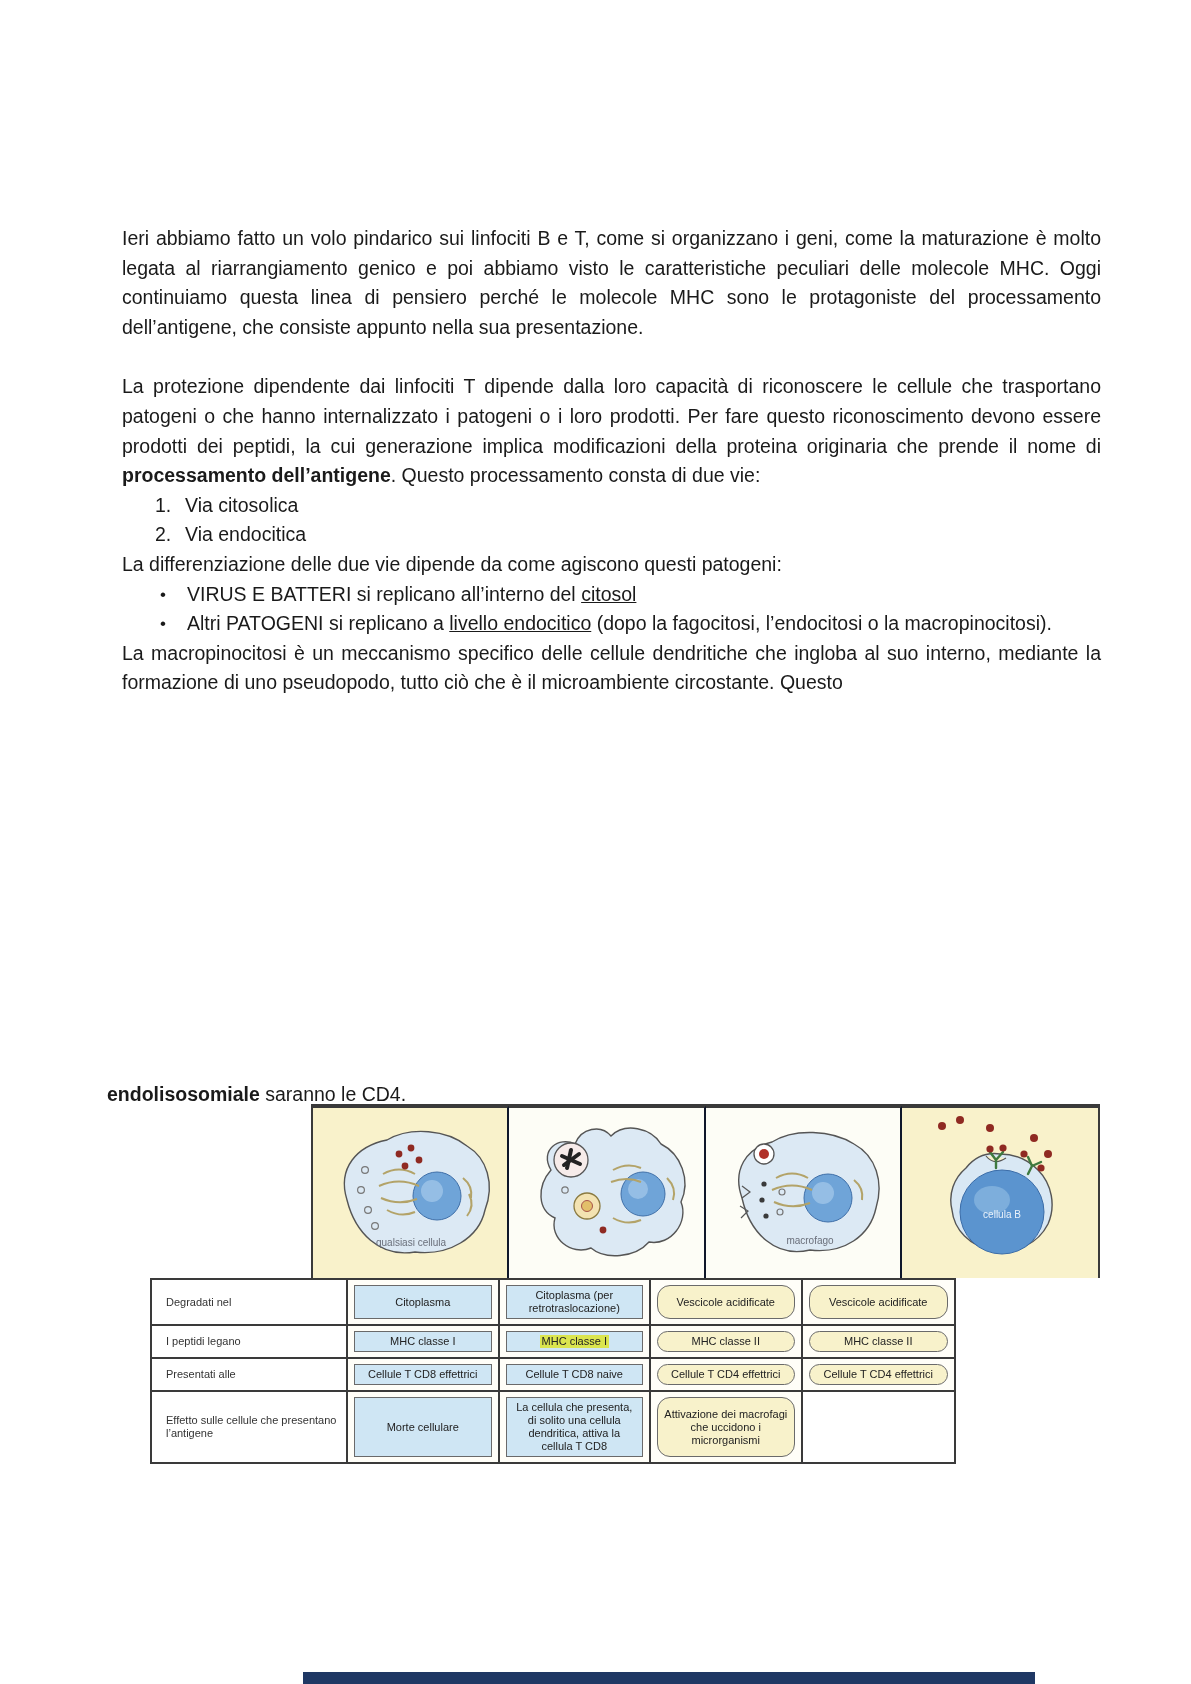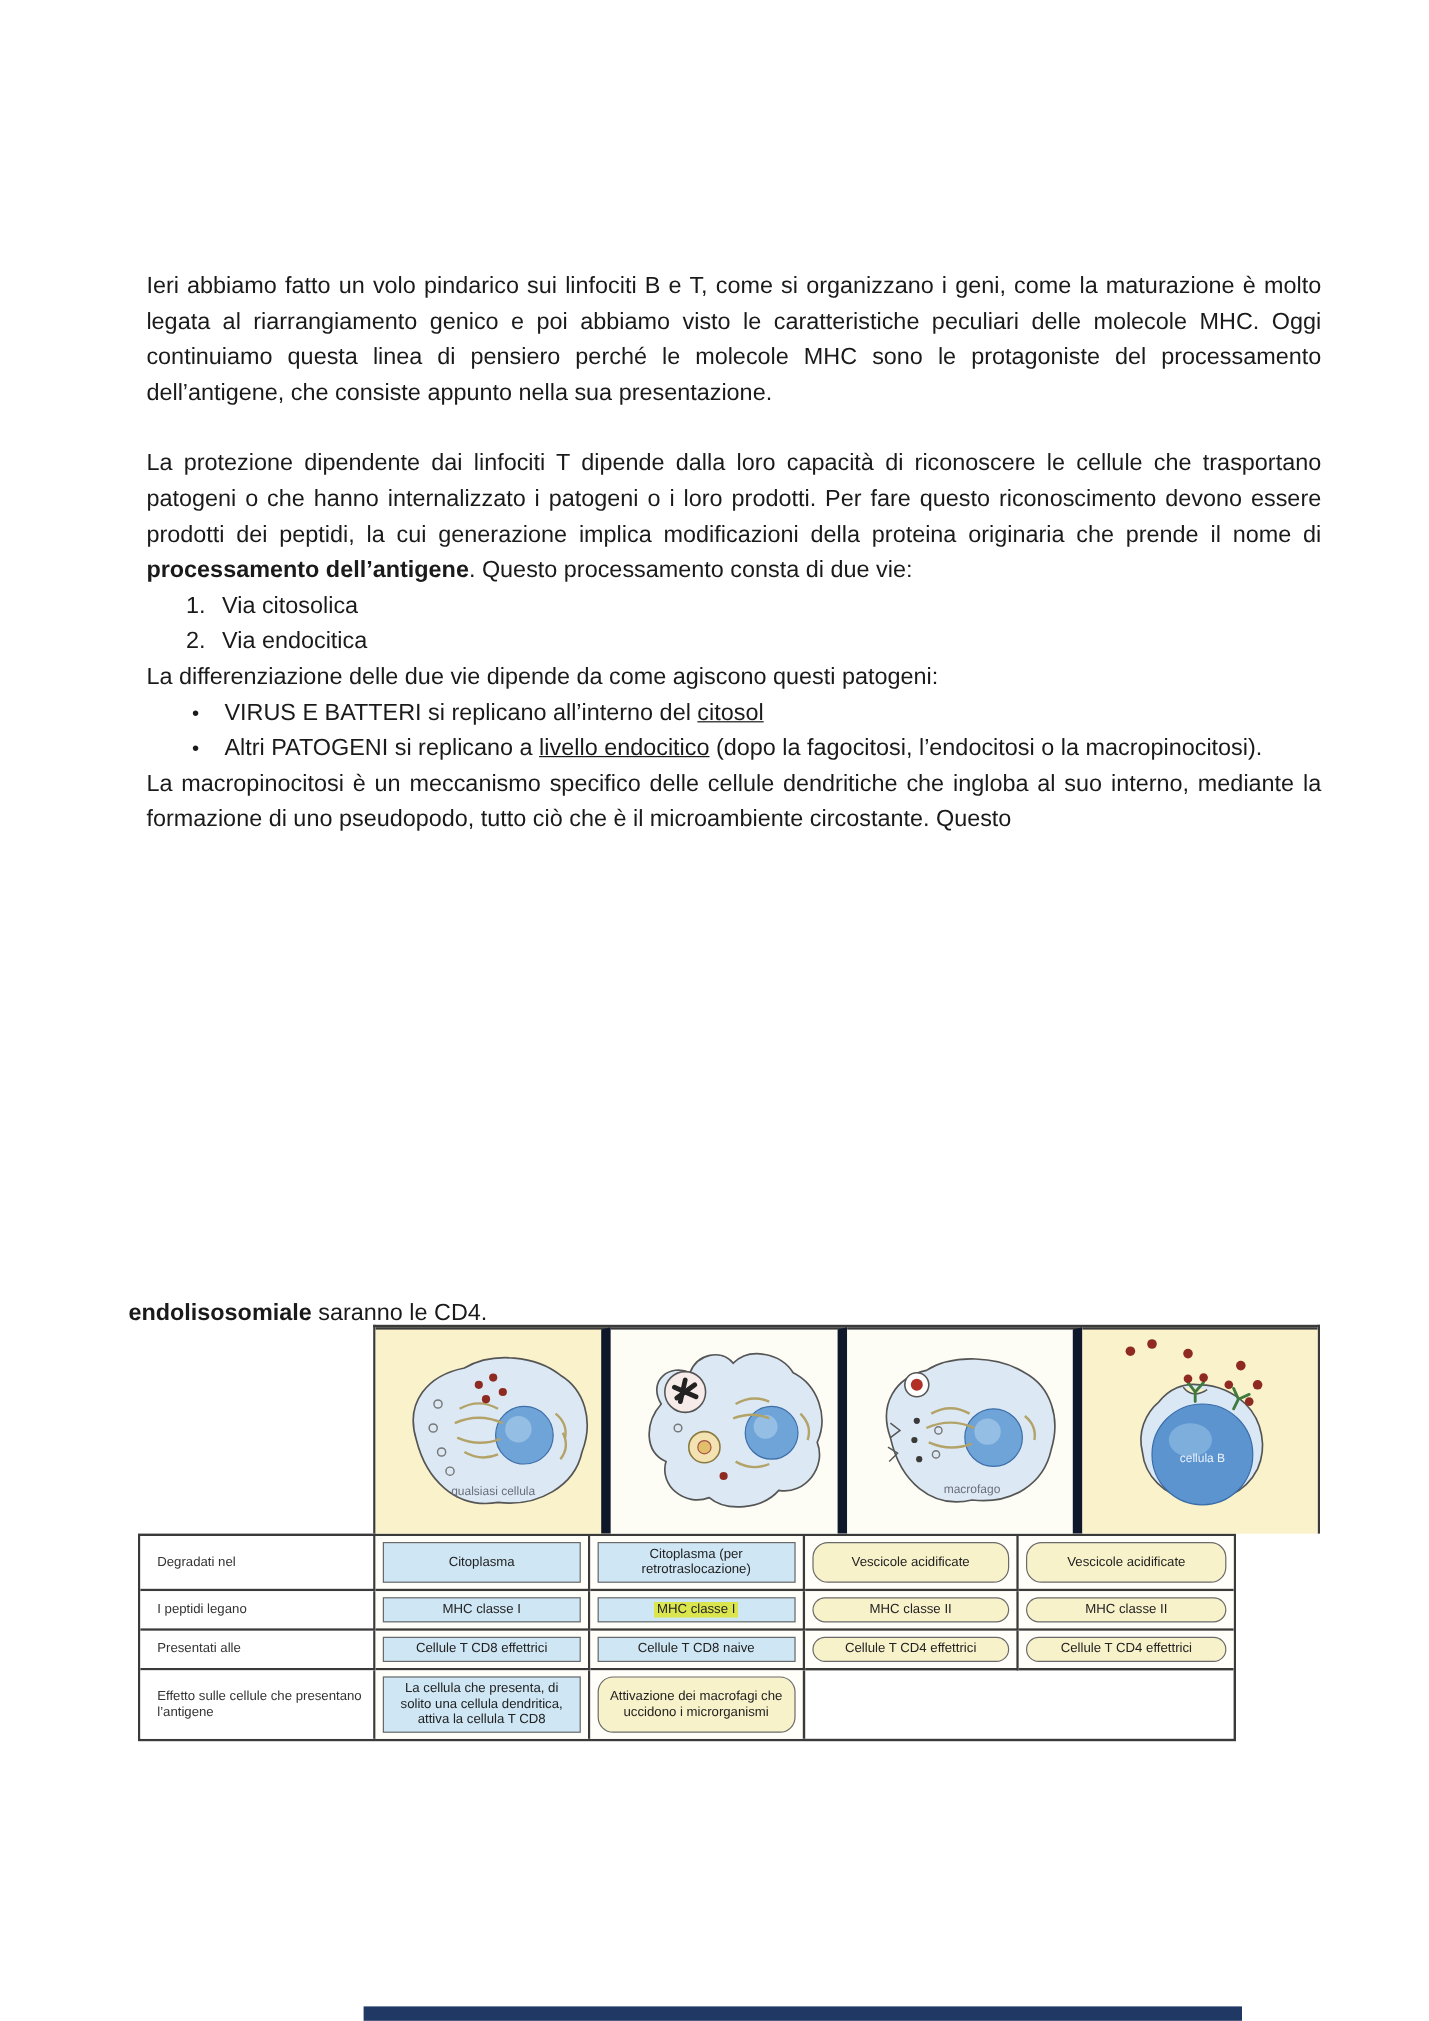--- a/index.html
+++ b/index.html
@@ -36,31 +36,31 @@
   .fig-header{display:grid;grid-template-columns:1fr 1fr 1fr 1fr;}
   .fig-header-cell{
     background:#57c4e3;color:#16388e;font-weight:bold;font-size:11.5px;
     line-height:14px;text-align:center;height:54px;box-sizing:border-box;
     display:flex;align-items:center;justify-content:center;
     border-right:2px solid #3a3a3a;padding:4px 14px;
   }
   .fig-header-cell:last-child{border-right:none;}
   .fig-ills{display:grid;grid-template-columns:1fr 1fr 1fr 1fr;}
   .fig-ill-cell{
-    height:172px;border-top:2px solid #3a3a3a;border-right:8px solid #0f172a;
+    height:172px;border-top:2px solid #3a3a3a;border-right:2px solid #0f172a;
     box-sizing:border-box;position:relative;overflow:hidden;
   }
   .fig-ill-cell:last-child{border-right:none;padding-left:32px;}
   .bg-cream{background:#f9f2cb;}
   .bg-white{background:#fdfdf6;}
   .fig-ill-cell svg{position:absolute;left:0;top:0;}
   
   .fig-table{
-    width:915px;box-sizing:border-box;border:2px solid #3a3a3a;
-    display:grid;grid-template-columns:196px 1fr 1fr 1fr 1fr;
+    width:806px;box-sizing:border-box;border:2px solid #3a3a3a;
+    display:grid;grid-template-columns:196px 1fr 1fr 1fr 1fr;margin-left:35px;
   }
   .ft-cell{
     box-sizing:border-box;border-right:2px solid #3a3a3a;border-bottom:2px solid #3a3a3a;
     display:flex;align-items:center;justify-content:center;padding:5px 6px;background:#fffef8;
   }
   .ft-cell.last-col{border-right:none;}
   .ft-cell.last-row{border-bottom:none;}
   .ft-label{
     font-size:11px;color:#333;justify-content:flex-start;text-align:left;
     padding-left:14px;background:#ffffff;line-height:13px;
@@ -268,20 +268,23 @@
       </div>
     <div class="ft-cell r3">
         <div class="ft-box cream-box">Cellule T CD4 effettrici</div>
       </div>
     <div class="ft-cell r3 last-col">
         <div class="ft-box cream-box">Cellule T CD4 effettrici</div>
       </div>
 
     <div class="ft-cell ft-label r4 last-row">Effetto sulle cellule che presentano l’antigene</div>
     <div class="ft-cell r4 last-row">
+        <div class="ft-box blue-box">Morte cellulare</div>
+      </div>
+    <div class="ft-cell r4 last-row">
         <div class="ft-box blue-box">La cellula che presenta, di solito una cellula dendritica, attiva la cellula T CD8</div>
       </div>
     <div class="ft-cell r4 last-row">
         <div class="ft-box cream-box">Attivazione dei macrofagi che uccidono i microrganismi</div>
       </div>
   </div>
 </div>
 
 <div class="bottom-bar"></div>
 

